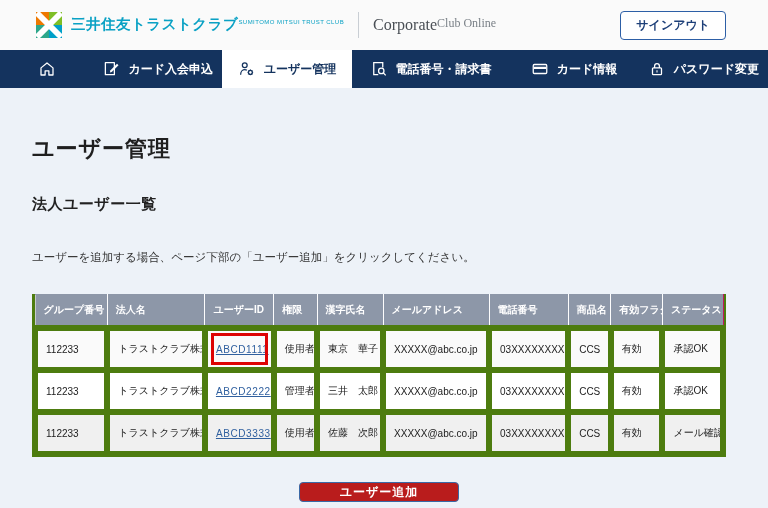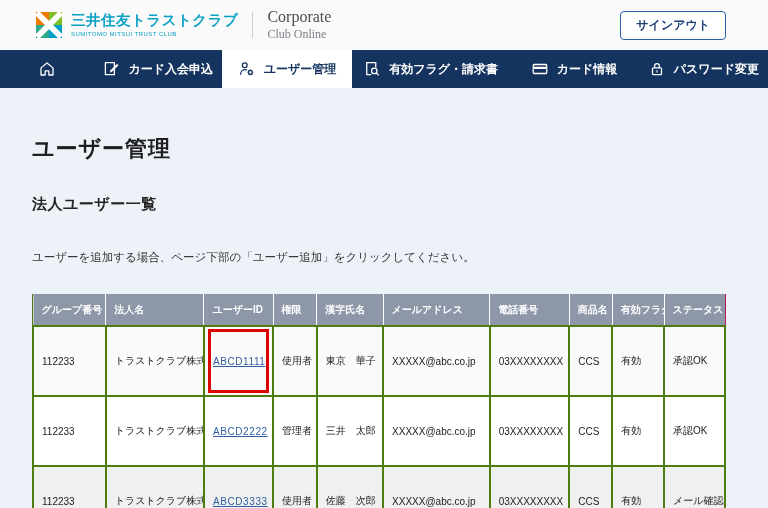--- a/index.html
+++ b/index.html
@@ -11,25 +11,25 @@
   }
 
   
   .topbar {
     height:50px; background:#fafafa;
     display:flex; align-items:center;
     padding:0 42px 0 36px;
   }
   .brand { display:flex; align-items:center; gap:9px; }
   .brand-logo { width:26px; height:26px; flex:0 0 auto; }
-  .brand-text { display:flex; flex-direction:column; line-height:1.1;justify-content:space-between; }
+  .brand-text { display:flex; line-height:1.1;justify-content:space-between; }
   .brand-jp { font-size:14.5px; font-weight:bold; color:#0aa1c4; letter-spacing:.5px; white-space:nowrap; }
   .brand-en { font-size:6px; color:#0aa1c4; letter-spacing:.45px; margin-top:2px; white-space:nowrap; }
   .brand-divider { width:1px; height:26px; background:#c9ced4; margin:0 14px; }
-  .corp-block { display:flex; flex-direction:column; line-height:1.15;
+  .corp-block { display:flex; flex-direction:row; line-height:1.15;
     font-family:"Liberation Serif","DejaVu Serif",serif; }
   .corp-line1 { font-size:16px; color:#4a4f55; }
   .corp-line2 { font-size:12px; color:#7a8087; margin-top:1px; }
   .signout-btn {
     margin-left:auto; background:#ffffff; border:1px solid #2d5fa6; color:#1d3f78;
     font-size:12px; font-weight:bold; padding:5px 15px; border-radius:4px;
     font-family:inherit; cursor:pointer; white-space:nowrap;
   }
 
   
@@ -54,21 +54,21 @@
   .table-wrap { margin-top:27px; }
   table { width:694px; border-collapse:collapse; table-layout:fixed; background:#4d7c0f; border:1px solid #c6c9cd; }
   th {
     background:#8d97a8; color:#ffffff; font-size:10px; font-weight:bold; text-align:left;
     padding:8px 8px; border:1px solid #fdfdfd; border-top:1px solid #8d97a8;
     white-space:nowrap; overflow:hidden;
   }
   th:first-child { border-left:1px solid #c6c9cd; }
   th:last-child  { border-right:1px solid #be185d; }
   td {
-    border:2px solid #4d7c0f; padding:27px 8px; font-size:10px; color:#222;
+    border:6px solid #4d7c0f; padding:11px 8px; font-size:10px; color:#222;
     white-space:nowrap; overflow:hidden;
   }
   tbody tr:nth-child(1) { background:#fafafa; }
   tbody tr:nth-child(2) { background:#ffffff; }
   tbody tr:nth-child(3) { background:#f0f0f0; }
   .id-link { color:#30609f; text-decoration:underline; letter-spacing:.6px; cursor:pointer; }
   td.hl { position:relative; }
   .redbox { position:absolute; top:2px; bottom:2px; left:3px; right:3px;
     border:3px solid #dd0303; pointer-events:none; }
 
@@ -135,21 +135,21 @@
     <span>ユーザー管理</span>
   </div>
   <div class="nav-item nav-wide">
     <span class="nav-ic">
       <svg viewBox="0 0 24 24" fill="none" stroke="currentColor" stroke-width="1.7">
         <path d="M17 10 V3.5 H5 V19.5 H11"></path>
         <circle cx="15" cy="14.5" r="3.6"></circle>
         <path d="M17.6 17.1 L21 20.5"></path>
       </svg>
     </span>
-    <span>有効フラグ・請求書</span>
+    <span>電話番号・請求書</span>
   </div>
   <div class="nav-item">
     <span class="nav-ic">
       <svg viewBox="0 0 24 24" fill="none" stroke="currentColor" stroke-width="1.7">
         <rect x="3" y="6" width="18" height="12" rx="1.5"></rect>
         <rect x="3.8" y="9" width="16.4" height="3" fill="currentColor" stroke="none"></rect>
       </svg>
     </span>
     <span>カード情報</span>
   </div>

